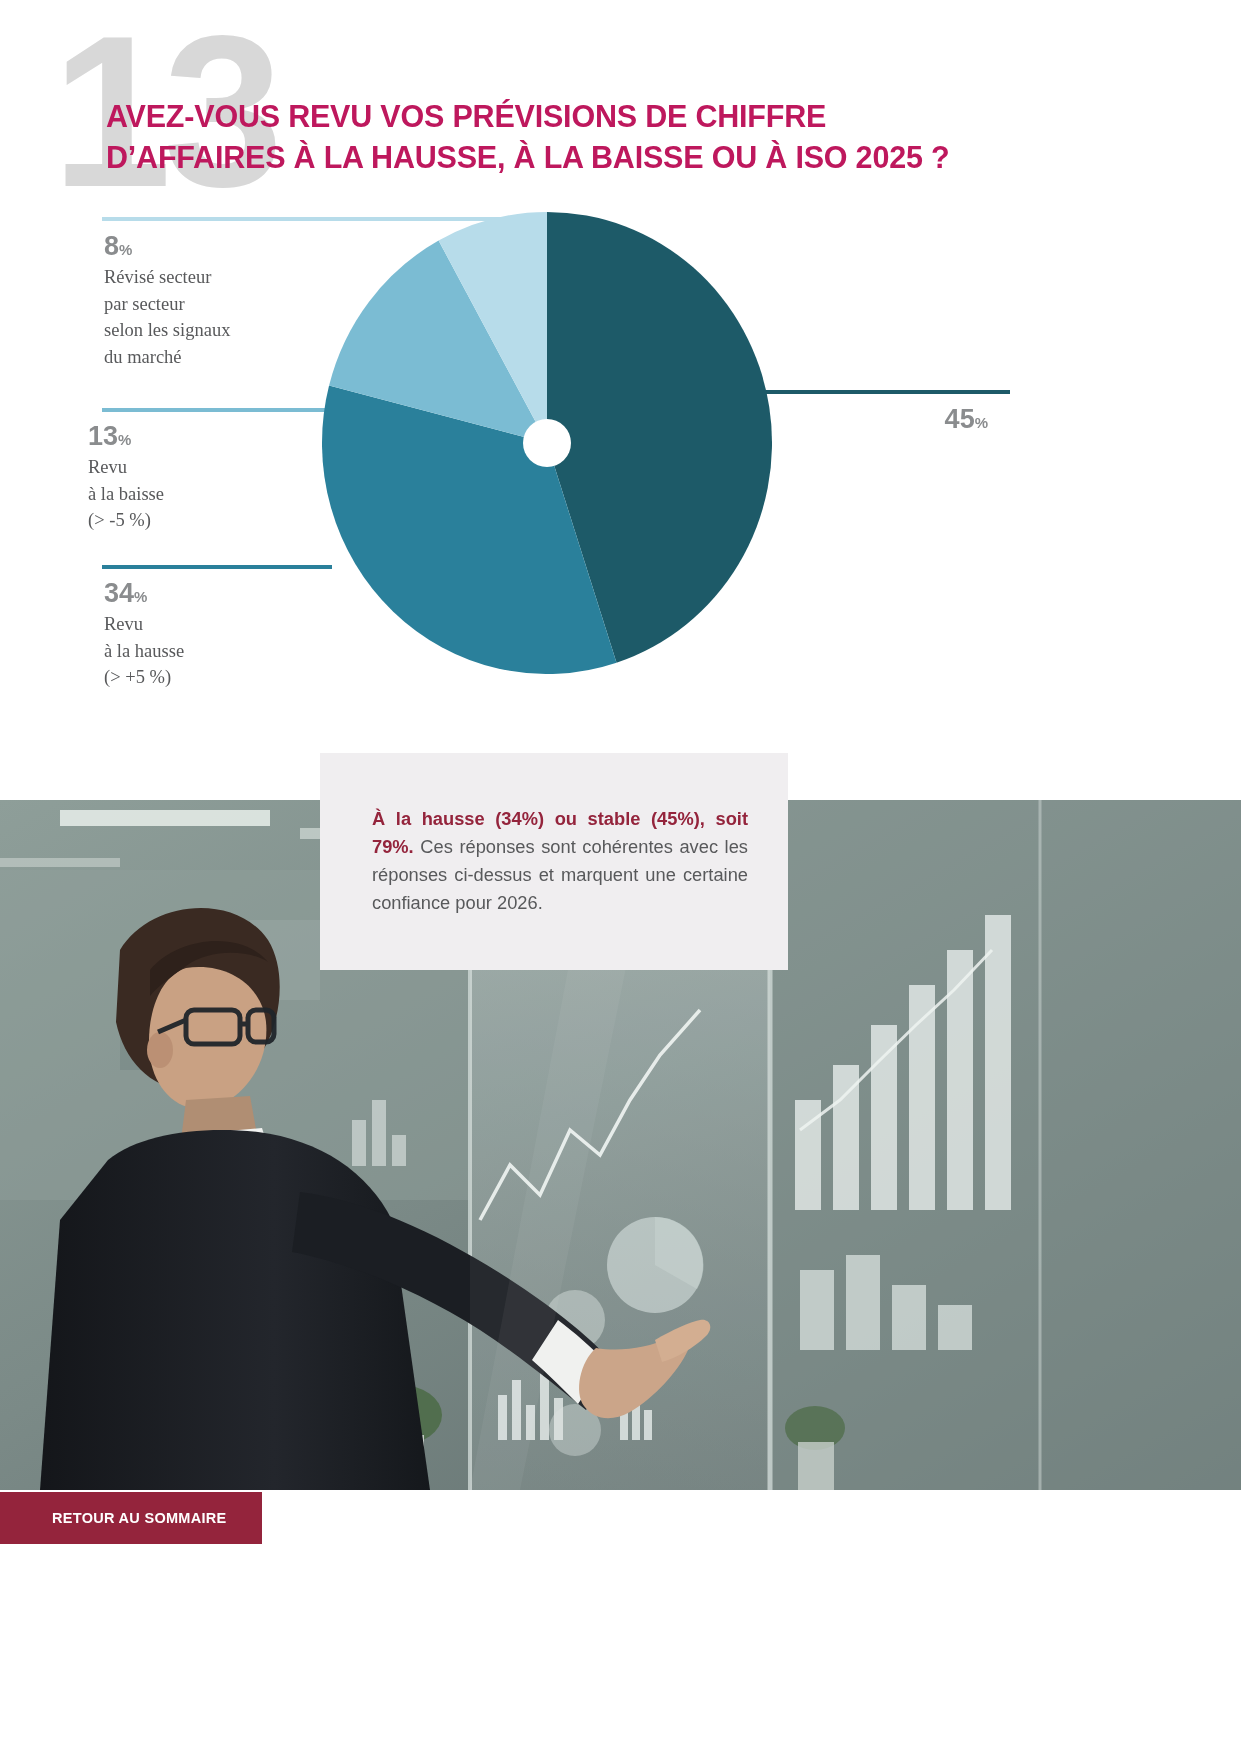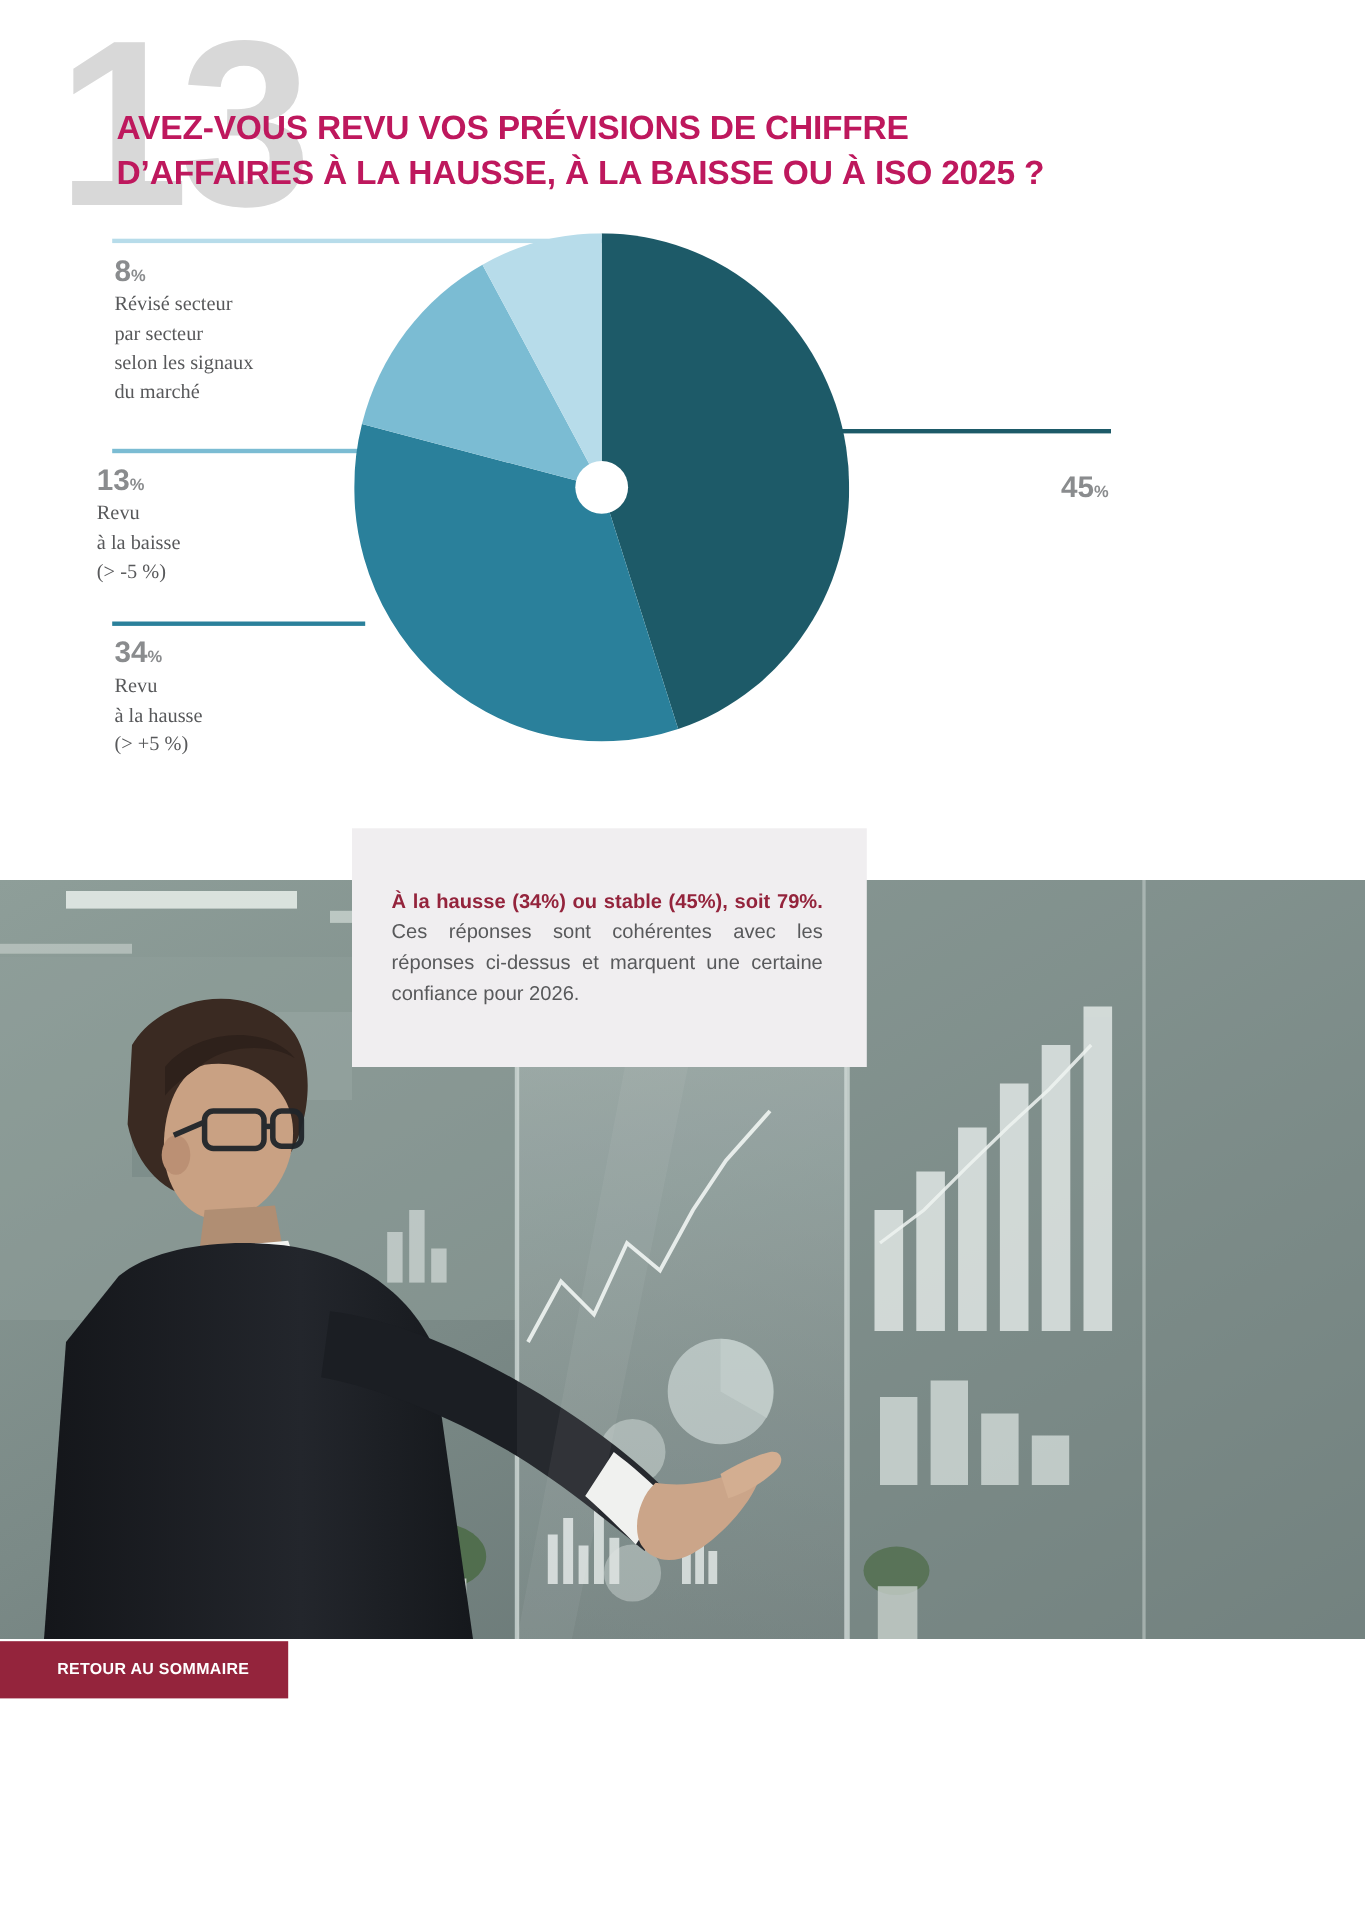--- a/index.html
+++ b/index.html
@@ -50,27 +50,27 @@
     font-size:27px;font-weight:700;color:#8a8c8e;line-height:1.1;
     margin-bottom:2px;
   }
   .legend .pct .sym{font-size:15px;font-weight:700;}
   .legend .desc{font-size:18.5px;line-height:1.45;color:#58595b;font-weight:400;font-family:Liberation Serif, serif;}
   .legend .desc span{display:block;white-space:nowrap;}
 
   .lg-8  {left:104px;top:32px;}
   .lg-13 {left:88px;top:222px;}
   .lg-34 {left:104px;top:379px;}
-  .lg-45 {left:790px;top:205px;width:218px;text-align:right;margin-top:24px;}
+  .lg-45 {left:770px;top:205px;width:218px;text-align:right;}
 
   
   .callout{
     position:absolute;left:320px;top:753px;width:468px;height:217px;
     background:#f0eef0;z-index:5;
-    box-sizing:border-box;padding:52px 40px 0 36px;
+    box-sizing:border-box;padding:52px 40px 0 52px;
   }
   .callout p{
     margin:0;font-size:18.3px;line-height:1.53;color:#58595b;
     text-align:justify;
   }
   .callout .hl{color:#94243c;font-weight:700;}
 
   
   .photo{
     position:absolute;left:0;top:800px;width:1241px;height:690px;

